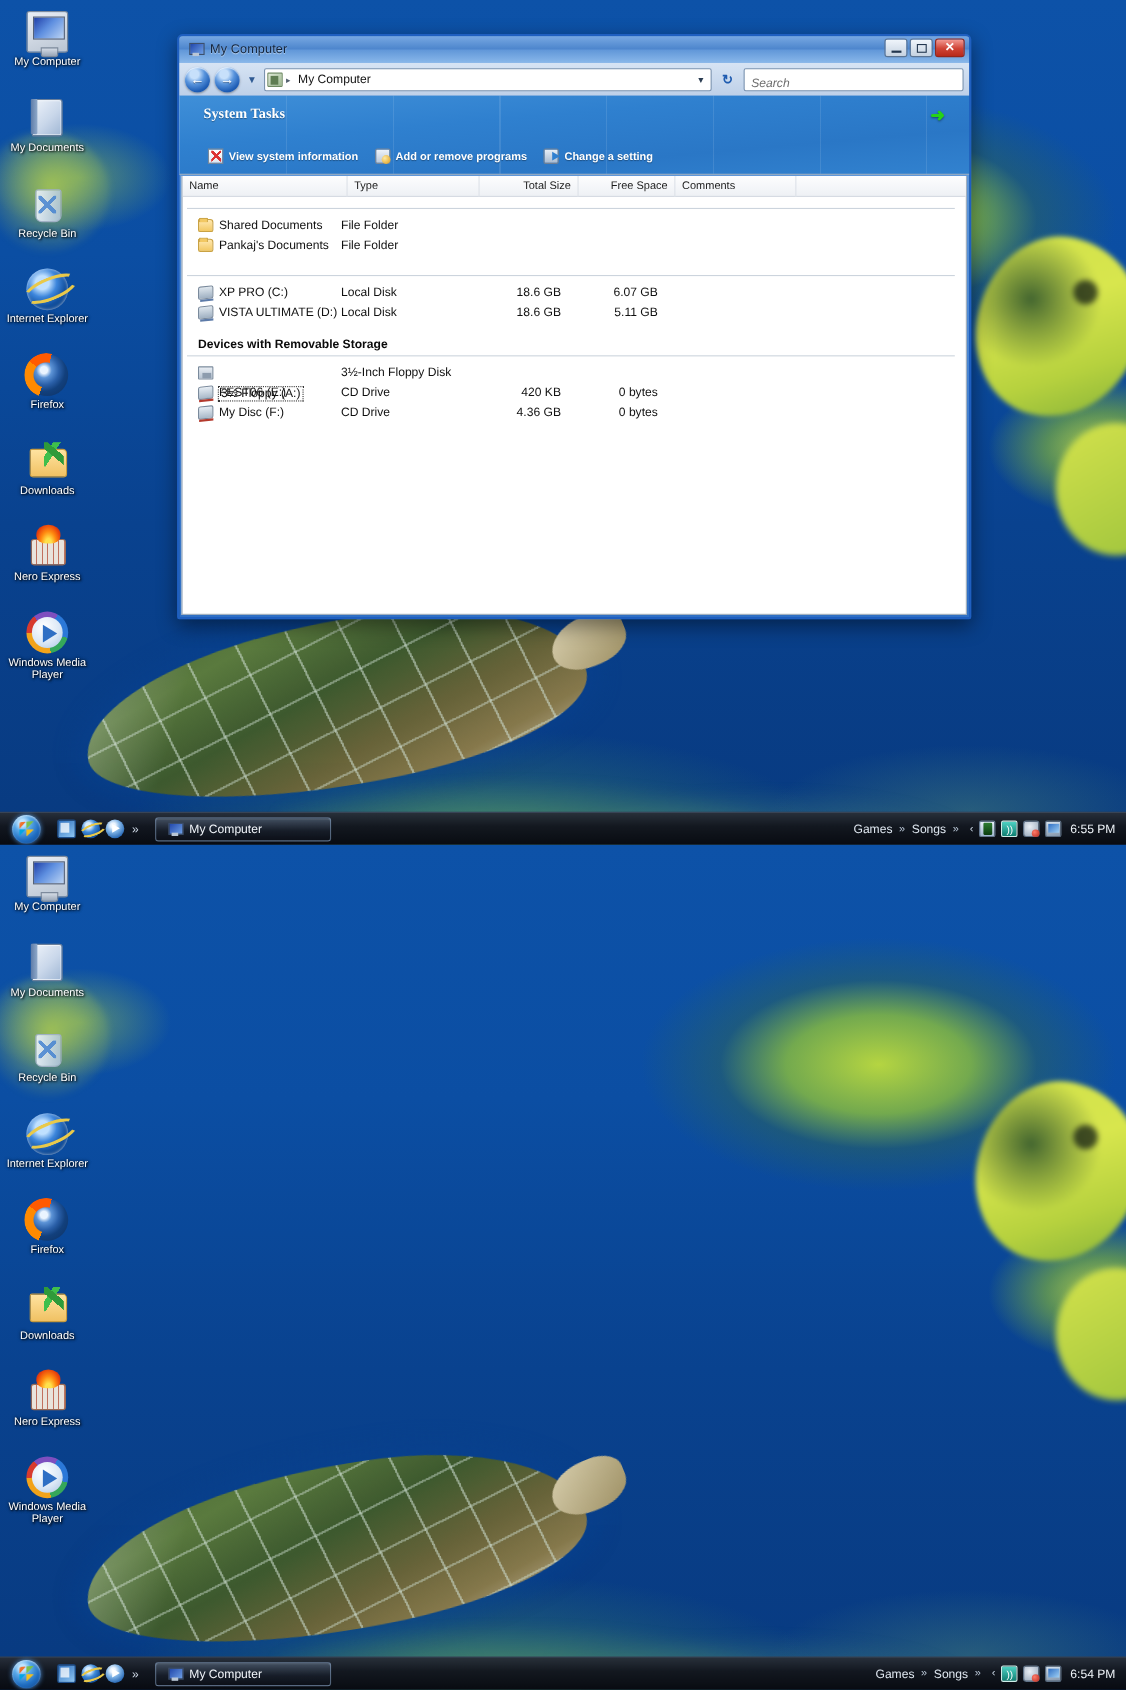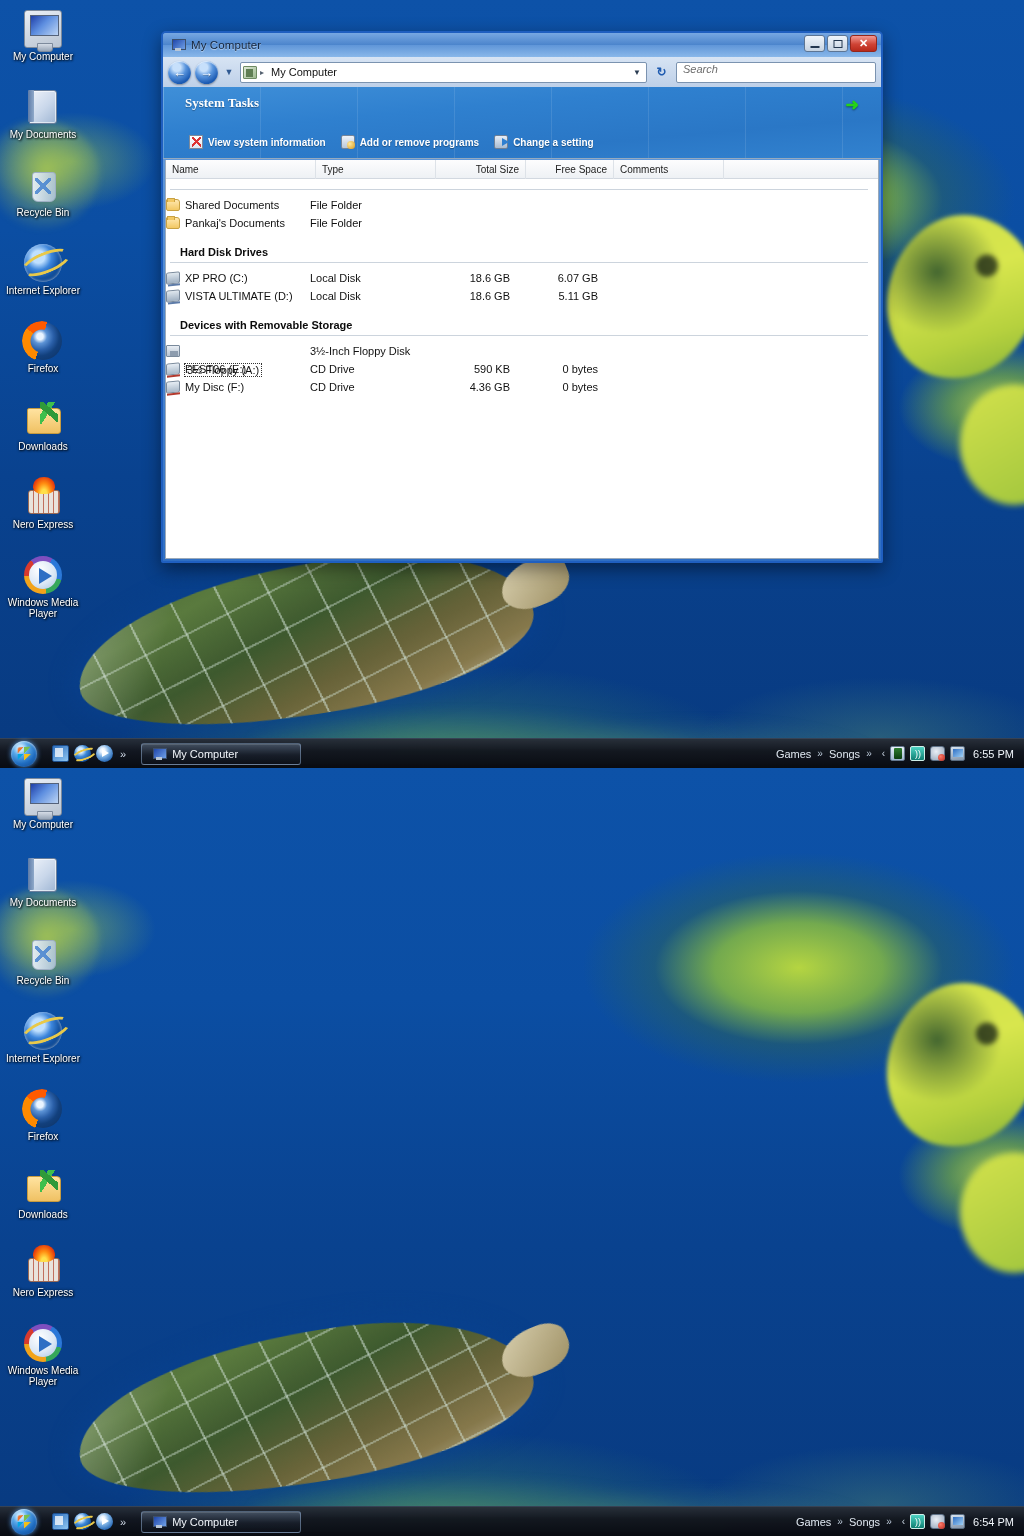--- a/index.html
+++ b/index.html
@@ -205,21 +205,21 @@
     padding:0 2px; gap:3px; border-radius:2px; }
   .addr-ico { width:14px; height:13px; flex:none; position:relative;
     background:linear-gradient(135deg,#dfe9d8,#9db88e); border:1px solid #6e8a62; border-radius:1px; }
   .addr-ico::after{content:"";position:absolute;left:2px;top:2px;width:7px;height:8px;background:#5f7d52;}
   .addr-sep { color:#53606f; font-size:8px; }
   .addr-txt { flex:1; font-size:11px; color:#111; padding-left:4px; }
   .addr-caret { color:#2a3c52; font-size:8px; padding-right:3px; }
   .refreshbtn { width:21px; height:21px; flex:none; display:flex; align-items:center; justify-content:center;
     color:#1e5bb0; font-size:12px; font-weight:bold; border:1px solid transparent; cursor:default; }
   .searchbox { width:200px; height:21px; background:#fff; border:1px solid #7b93b0; border-radius:2px;
-    display:flex; align-items:flex-start; padding:0 6px; }
+    display:flex; align-items:flex-end; padding:0 6px; }
   .searchbox .ph { font-style:italic; color:#6d6d6d; font-size:11px; }
   
   .systasks { height:72px; position:relative; overflow:hidden;
     background:
       linear-gradient(90deg, rgba(255,255,255,0.16) 0 1px, rgba(255,255,255,0) 1px 60px),
       repeating-linear-gradient(90deg, rgba(255,255,255,0.10) 0 1px, rgba(255,255,255,0) 1px 97px),
       linear-gradient(175deg,#3f8fd8 0%, #2f80cf 35%, #2a77c6 70%, #3282cf 100%);
     border-bottom:1px solid #95aabf;
   }
   .systasks .hdr { position:absolute; left:22px; top:8px; font-size:13px; font-weight:bold; color:#fff;
@@ -246,21 +246,21 @@
   .colhead { display:flex; height:19px; align-items:center;
     background:linear-gradient(180deg,#fdfdfe,#eef1f5); border-bottom:1px solid #d2d8e0; }
   .ch { font-size:10px; color:#1c1c1c; border-right:1px solid #dde2e8; height:19px; display:flex; align-items:center;
         padding:0 6px; cursor:default; }
   .ch.num { justify-content:flex-end; }
   .grp { padding:6px 0 2px 14px; }
   .grp .gt { font-size:11px; font-weight:bold; color:#0b0b0b; }
   .grp .gl { height:1px; background:#ccd4dd; margin:4px 10px 0 -10px; }
   .rows { padding-top:4px; }
   .row { display:flex; align-items:center; height:18px; font-size:11px; color:#111; cursor:default; }
-  .row .c-name { width:144px; display:flex; align-items:center; gap:5px; }
+  .row .c-name { width:144px; display:flex; align-items:center; gap:5px; padding-left:14px; }
   .row .c-type { width:120px; }
   .row .c-size { width:88px; text-align:right; padding-right:8px; }
   .row .c-free { width:88px; text-align:right; padding-right:8px; }
   .row .c-comm { flex:1; }
   .row.sel .nm { outline:1px dotted #333; padding:0 2px;margin-top:38px; }
   .fi { width:14px; height:12px; flex:none; position:relative; }
   .fi-folder { background:linear-gradient(180deg,#ffe8b0,#f2c863); border:1px solid #c9a243; border-radius:1px 3px 2px 2px; }
   .fi-folder::before{content:"";position:absolute;left:0;top:-2px;width:6px;height:3px;background:#f2c863;border:1px solid #c9a243;border-bottom:none;border-radius:1px 1px 0 0;}
   .fi-hdd { background:linear-gradient(180deg,#dfe7ee,#9fb0c2); border:1px solid #7a8a9c; border-radius:2px;
             transform: skewY(-6deg); }
@@ -461,21 +461,20 @@
               <span class="nm">Pankaj's Documents</span>
             </span>
           <span class="c-type">File Folder</span>
           <span class="c-size"></span>
           <span class="c-free"></span>
           <span class="c-comm"></span>
         </div>
       </div>
 
       <div class="grp" style="padding-top:14px">
-        <div class="gt">Hard Disk Drives</div>
         <div class="gl"></div>
       </div>
       <div class="rows">
         <div class="row">
           <span class="c-name">
               <span class="fi fi-hdd"></span>
               <span class="nm">XP PRO (C:)</span>
             </span>
           <span class="c-type">Local Disk</span>
           <span class="c-size">18.6 GB</span>
@@ -508,21 +507,21 @@
           <span class="c-size"></span>
           <span class="c-free"></span>
           <span class="c-comm"></span>
         </div>
         <div class="row">
           <span class="c-name">
               <span class="fi fi-cd"></span>
               <span class="nm">FEST06 (E:)</span>
             </span>
           <span class="c-type">CD Drive</span>
-          <span class="c-size">590 KB</span>
+          <span class="c-size">420 KB</span>
           <span class="c-free">0 bytes</span>
           <span class="c-comm"></span>
         </div>
         <div class="row">
           <span class="c-name">
               <span class="fi fi-cd"></span>
               <span class="nm">My Disc (F:)</span>
             </span>
           <span class="c-type">CD Drive</span>
           <span class="c-size">4.36 GB</span>

